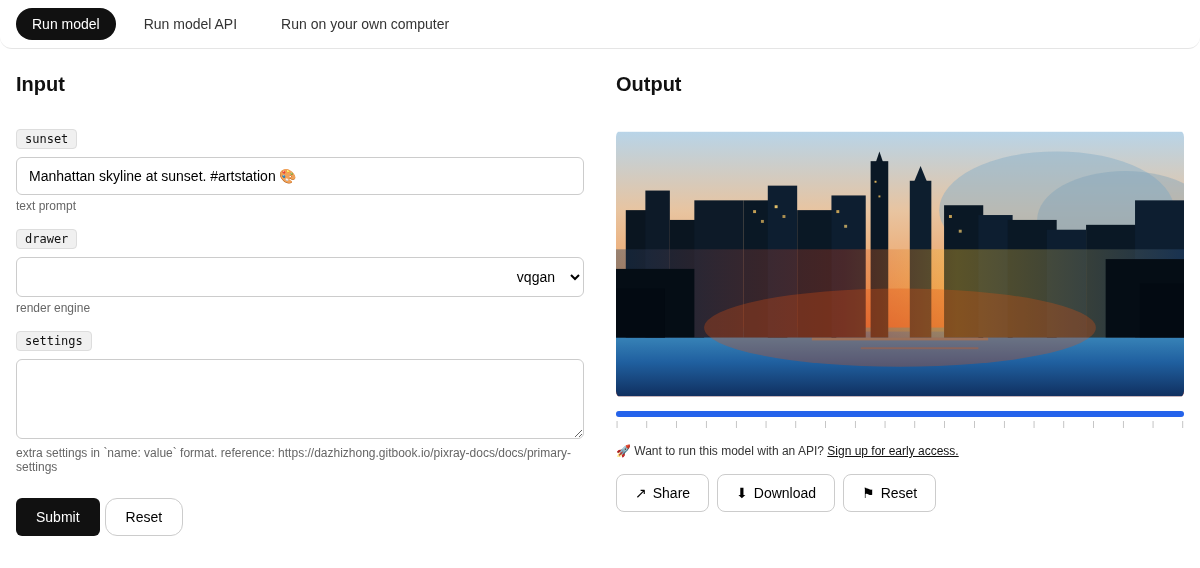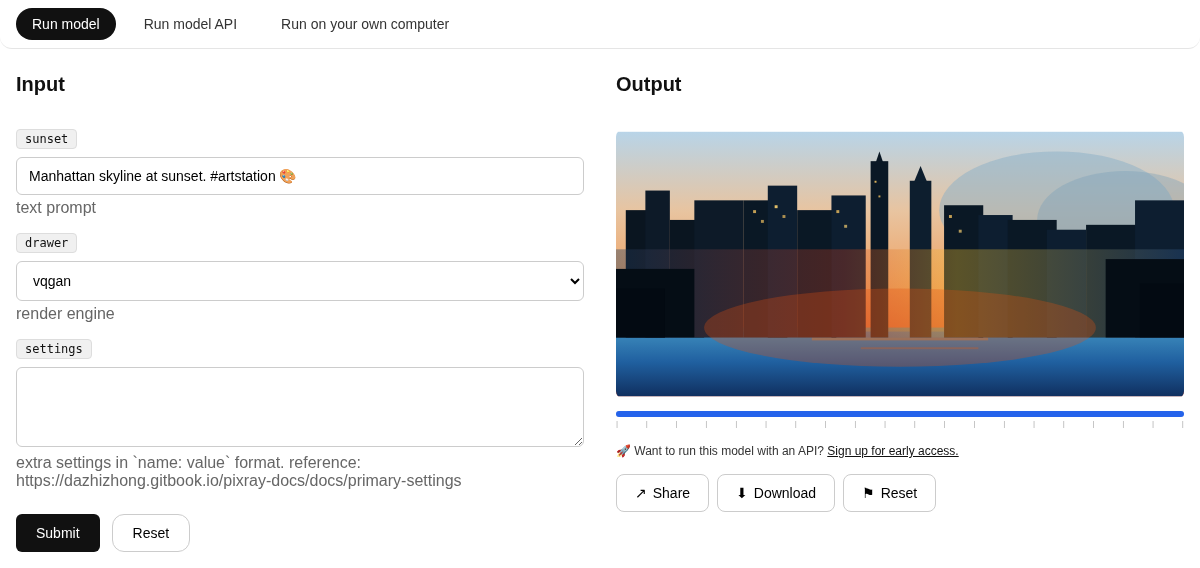--- a/index.html
+++ b/index.html
@@ -56,21 +56,21 @@
       background: #f0f0f0;
       border: 1px solid #ddd;
       border-radius: 4px;
       padding: 2px 8px;
       font-size: 12px;
       font-family: monospace;
       margin-bottom: 8px;
     }
 
     .field-hint {
-      font-size: 16px;
+      font-size: 12px;
       color: #666;
       margin-top: 4px;
       margin-bottom: 16px;
     }
 
     .text-input {
       width: 100%;
       padding: 10px 12px;
       border: 1px solid #ccc;
       border-radius: 6px;
@@ -81,36 +81,37 @@
     .select-input {
       width: 100%;
       padding: 10px 12px;
       border: 1px solid #ccc;
       border-radius: 6px;
       font-size: 14px;
       background: #fff;
       cursor: pointer;
       outline: none;
       appearance: auto;
+      text-align: right;
     }
 
     .textarea-input {
       width: 100%;
       padding: 10px 12px;
       border: 1px solid #ccc;
       border-radius: 6px;
       font-size: 14px;
       min-height: 80px;
       resize: vertical;
       outline: none;
     }
 
     .button-row {
       display: flex;
-      gap: 12px;
+      gap: 5px;
       margin-top: 24px;
     }
 
     .btn-submit {
       padding: 10px 20px;
       background: #111;
       color: #fff;
       border: none;
       border-radius: 6px;
       font-size: 14px;

